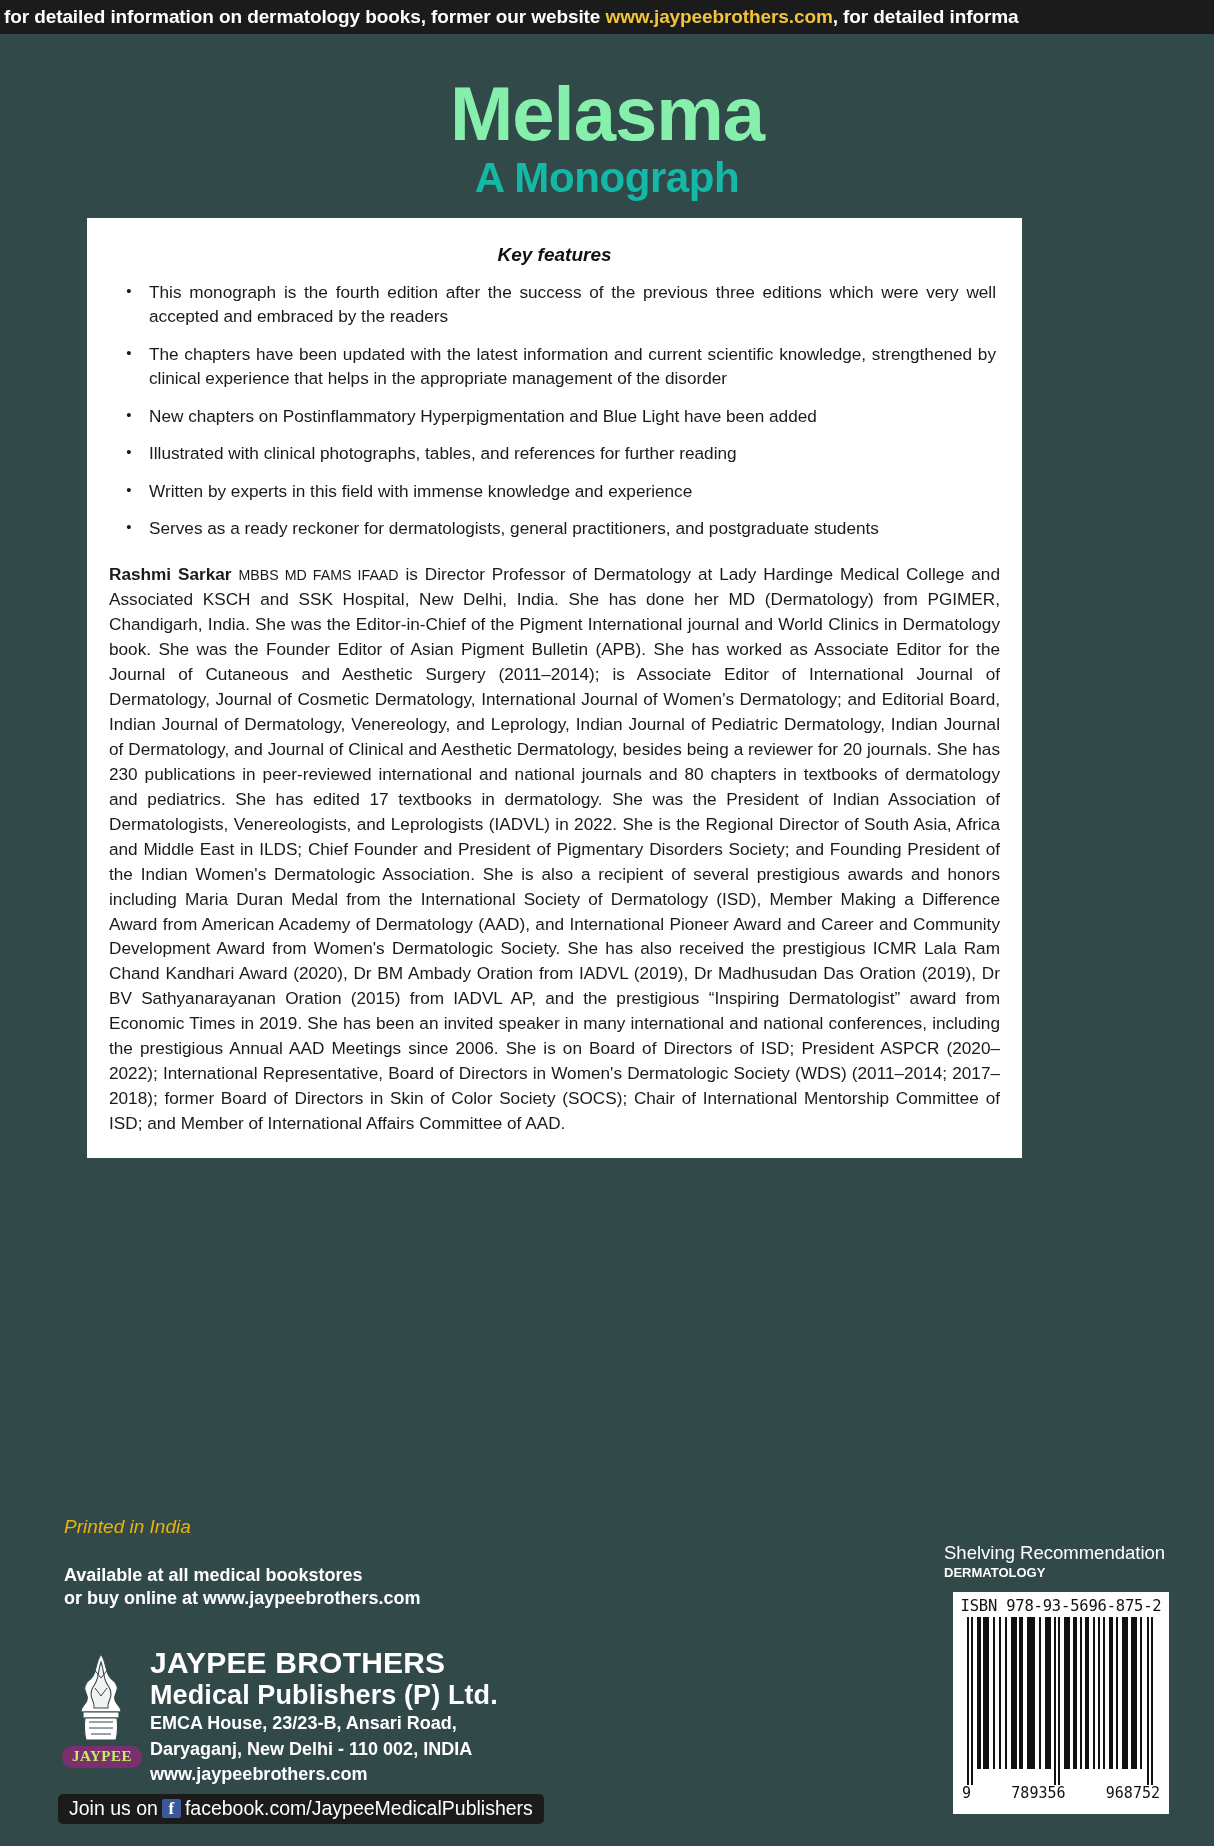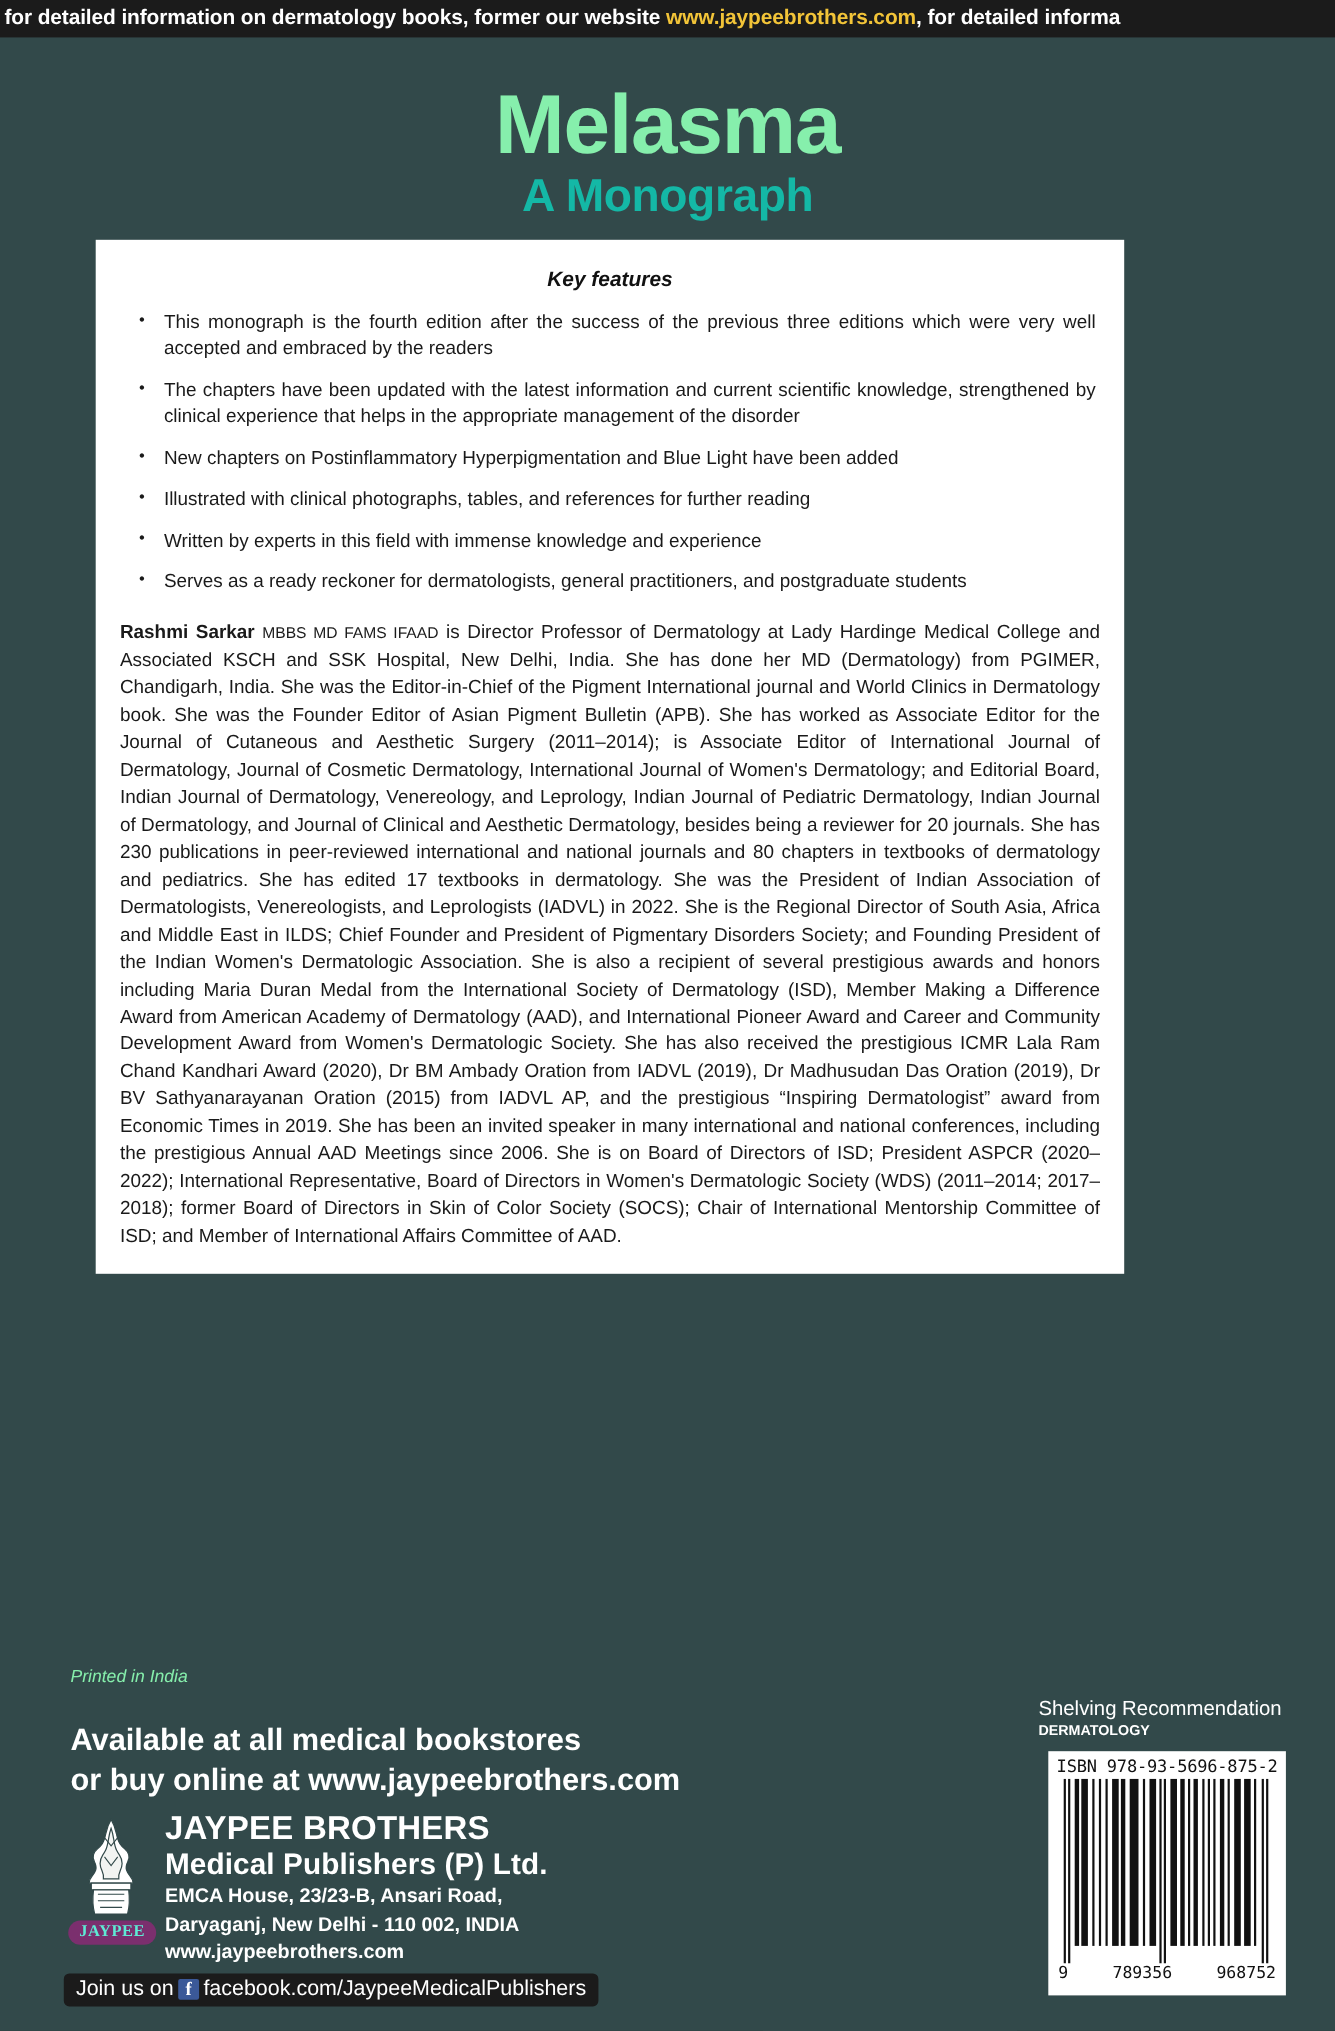--- a/index.html
+++ b/index.html
@@ -119,29 +119,29 @@
     text-justify: inter-word;
   }
   .bio .author-name { font-weight: 700; }
   .bio .degrees { font-size: 14.2px; }
 
   
   .printed {
     position: absolute;
     left: 64px;
     top: 1516px;
-    font-size: 16px;
+    font-size: 19px;
     font-style: italic;
-    color: #86efac;
+    color: #eab308;
   }
   .avail {
     position: absolute;
     left: 64px;
     top: 1564px;
-    font-size: 28px;
+    font-size: 18px;
     font-weight: 700;
     color: #ffffff;
     line-height: 1.28;
   }
 
   .pub-block {
     position: absolute;
     left: 62px;
     top: 1648px;
     display: flex;
@@ -151,21 +151,21 @@
     width: 78px;
     flex: 0 0 78px;
     text-align: center;
     padding-top: 4px;
   }
   .flame { display: block; margin: 0 auto; }
   .jaypee-pill {
     margin-top: 2px;
     display: inline-block;
     background: #7b2f6e;
-    color: #5eead4;
+    color: #bef264;
     font-family: "Liberation Serif", serif;
     font-weight: 700;
     font-size: 15px;
     letter-spacing: 0.5px;
     padding: 2px 10px 3px 10px;
     border-radius: 11px;
   }
   .pub-text { padding-left: 10px; }
   .pub-name {
     font-size: 30px;

